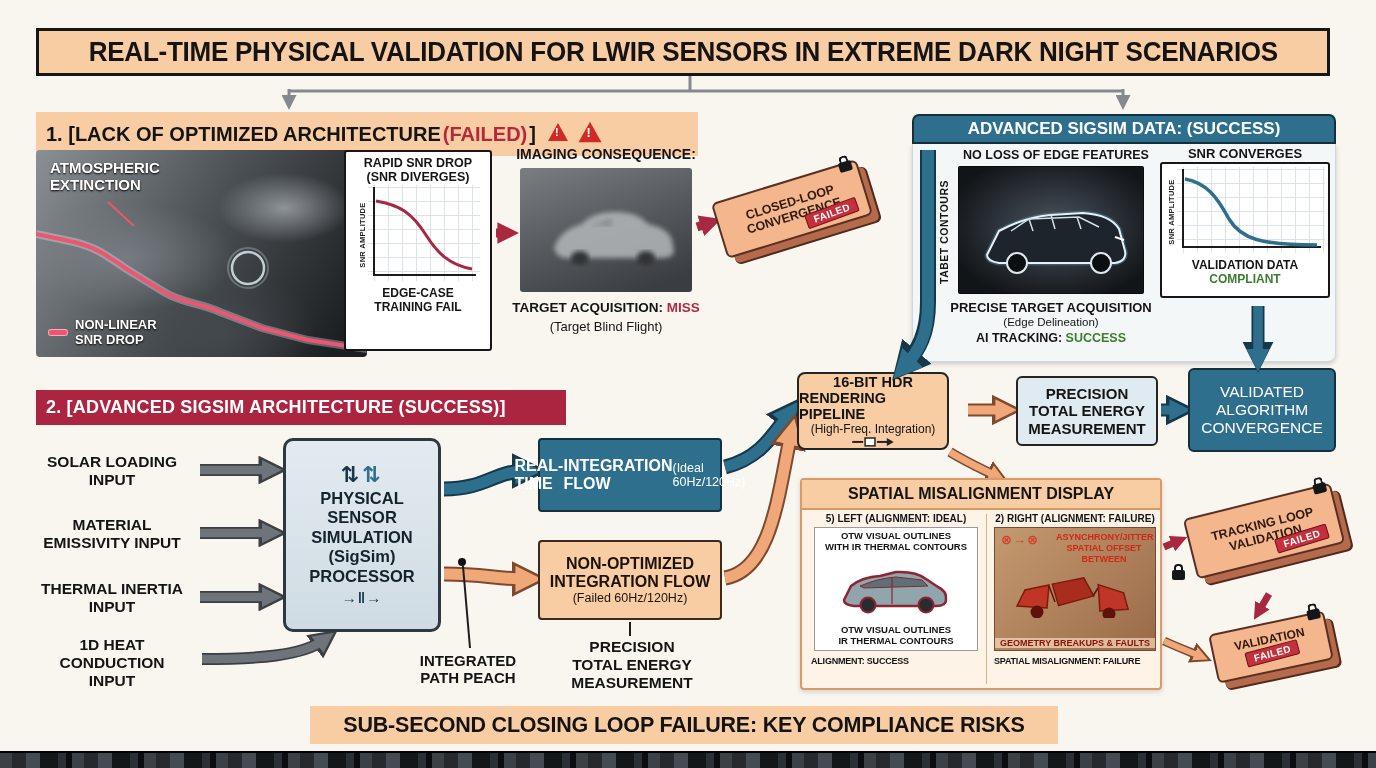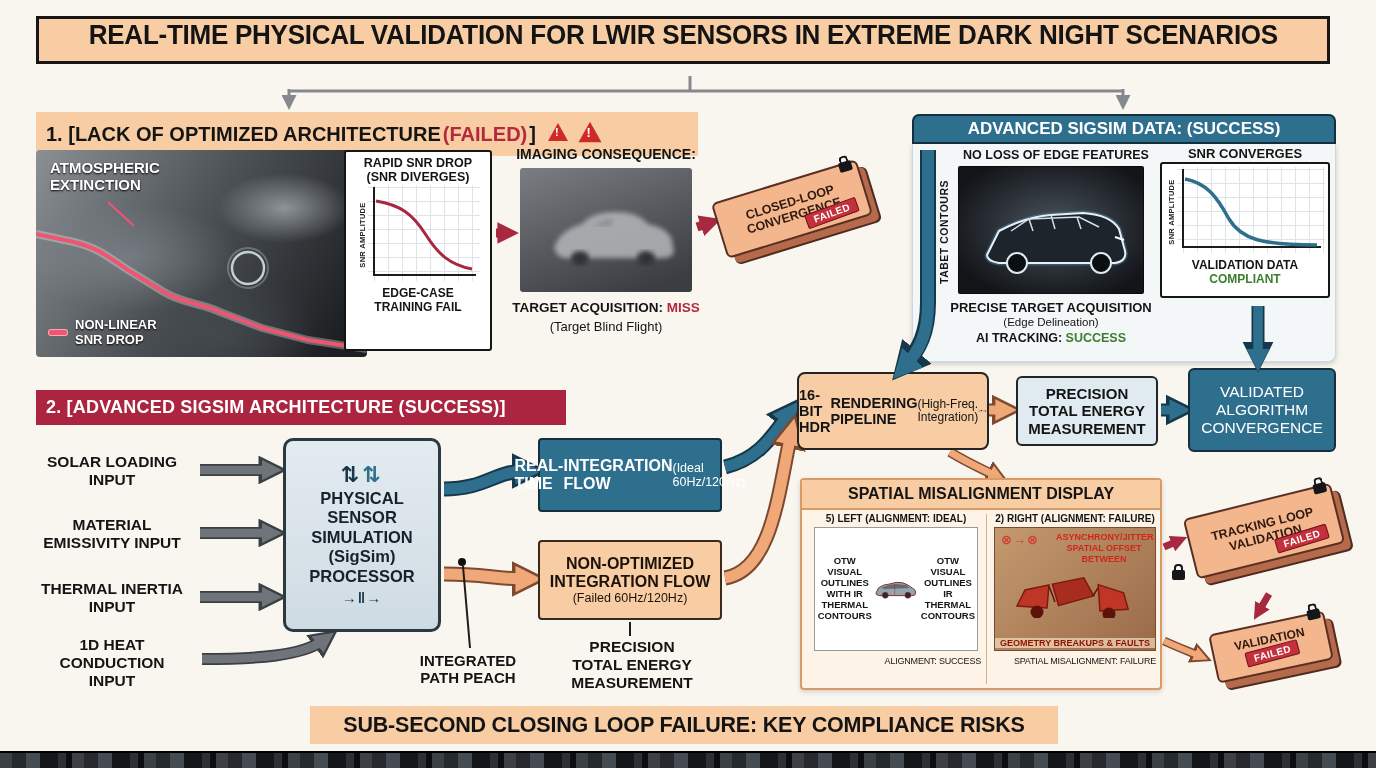--- a/index.html
+++ b/index.html
@@ -4,22 +4,22 @@
 <style>
   *{margin:0;padding:0;box-sizing:border-box}
   html,body{width:1376px;height:768px}
   body{font-family:"Liberation Sans","DejaVu Sans",sans-serif;color:#141414;background:#f9f6f0}
   #root{position:relative;width:1376px;height:768px;overflow:hidden;background:#f9f6f0}
   .abs{position:absolute}
   svg.layer{position:absolute;left:0;top:0;z-index:1;pointer-events:none}
   svg.layer.top{z-index:3}
 
   
-  #t-banner{left:36px;top:16px;width:1294px;height:48px;background:#f8cda4;border:3px solid #161616;
-    display:flex;justify-content:center;z-index:2}
+  #t-banner{left:36px;top:28px;width:1294px;height:48px;background:#f8cda4;border:3px solid #161616;
+    display:flex;align-items:center;justify-content:center;z-index:2}
   #t-banner .tt{font-size:28px;font-weight:bold;white-space:nowrap;transform:scaleX(.93);letter-spacing:-.3px}
 
   
   #s1-head{left:36px;top:112px;width:662px;height:44px;background:#f8cda4;display:flex;align-items:center;
     padding-left:10px;font-size:20px;font-weight:bold;z-index:2}
   #s1-head .failed{color:#b22a3c;margin:0 2px}
   .warn{position:relative;width:0;height:0;border-left:10px solid transparent;border-right:10px solid transparent;
     border-bottom:18px solid #cf2b26;display:inline-block;margin-left:12px;top:-2px}
   .warn>span{position:absolute;left:-3px;top:3px;font-size:11px;font-weight:bold;color:#fff}
   .warn.big{transform:scale(1.15)}
@@ -88,22 +88,22 @@
   #sg-vert{left:938px;top:168px;width:15px;height:128px;writing-mode:vertical-rl;transform:rotate(180deg);
     font-size:10.5px;font-weight:bold;letter-spacing:.5px;z-index:2;text-align:center}
   #sg-car{left:958px;top:166px;width:186px;height:128px;border-radius:2px;overflow:hidden;z-index:2;
     background:radial-gradient(110px 75px at 52% 48%,#4a545d,#262b31 65%,#121518);border:1px solid rgba(0,0,0,.45)}
   #sg-acq1{left:948px;top:300px;width:206px;text-align:center;font-size:13px;font-weight:bold;z-index:2}
   #sg-acq2{left:948px;top:316px;width:206px;text-align:center;font-size:11.5px;z-index:2}
   #sg-acq3{left:948px;top:331px;width:206px;text-align:center;font-size:12.5px;font-weight:bold;z-index:2}
   #sg-acq3 .ok{color:#3c7d2f}
 
   
-  #hdr-box{left:797px;top:372px;width:192px;height:78px;background:#f8cda4;border:2.5px solid #242424;border-radius:8px;
-    z-index:2;display:flex;flex-direction:row;align-items:center;justify-content:center;line-height:1.12}
+  #hdr-box{left:797px;top:372px;width:152px;height:78px;background:#f8cda4;border:2.5px solid #242424;border-radius:8px;
+    z-index:2;display:flex;flex-direction:column;align-items:center;justify-content:center;line-height:1.12}
   #hdr-box .l{font-size:14.5px;font-weight:bold}
   #hdr-box .s{font-size:12px}
   #prec-box{left:1016px;top:376px;width:142px;height:70px;background:#dfeaf1;border:2.5px solid #242424;border-radius:6px;
     z-index:2;display:flex;flex-direction:column;align-items:center;justify-content:center;line-height:1.15}
   #prec-box .l{font-size:15px;font-weight:bold}
   #val-box{left:1188px;top:368px;width:148px;height:84px;background:#2e6f8e;border:2.5px solid #14303e;border-radius:6px;
     z-index:2;display:flex;flex-direction:column;align-items:center;justify-content:center;line-height:1.15;color:#fff}
   #val-box .l{font-size:15.5px;font-weight:normal}
 
   
@@ -137,23 +137,23 @@
   #sp-panel{left:800px;top:478px;width:362px;height:212px;background:#fdf3e7;border:2.5px solid #d99a66;border-radius:4px;
     z-index:2;box-shadow:0 2px 5px rgba(0,0,0,.15)}
   #sp-head{position:absolute;left:0;top:0;width:100%;height:30px;background:#f8cda4;border-bottom:2px solid #d99a66;
     display:flex;align-items:center;justify-content:center;font-size:16px;font-weight:bold}
   #sp-div{position:absolute;left:184px;top:34px;width:0;height:170px;border-left:1.5px solid #d8b28a}
   .spcol{position:absolute;top:33px}
   #sp-l{left:9px;width:170px}
   #sp-r{left:192px;width:162px}
   .splabel{text-align:center;font-size:10px;font-weight:bold;height:14px}
   #sp-l .view{width:164px;height:124px;margin:0 3px;background:#fff;border:1.5px solid #9a9a9a;
-    display:flex;flex-direction:row;align-items:center;justify-content:space-between;padding:3px 2px}
+    display:flex;flex-direction:column;align-items:center;justify-content:space-between;padding:3px 2px}
   .tinytxt{font-size:9.5px;font-weight:bold;line-height:1.15;text-align:center}
-  .spstatus{text-align:right;font-size:9px;font-weight:normal;margin-top:5px;letter-spacing:-.2px}
+  .spstatus{text-align:left;font-size:9px;font-weight:bold;margin-top:5px;letter-spacing:-.2px}
   #sp-r .view{position:relative;width:162px;height:124px;background:linear-gradient(135deg,#c49a70,#9a6a48);
     border:1.5px solid #7a4a30;overflow:hidden}
   #sp-r .xrow{position:absolute;left:6px;top:4px;color:#d43b2a;font-size:13px;font-weight:bold;letter-spacing:1px}
   #sp-r .jit{position:absolute;right:3px;top:4px;width:96px;text-align:center;font-size:9px;font-weight:bold;
     line-height:1.2;color:#d02818}
   #sp-r .brokencar{position:absolute;left:10px;top:44px}
   #sp-r .faults{position:absolute;left:0;bottom:2px;width:100%;text-align:center;font-size:9px;font-weight:bold;
     color:#8a1205;background:rgba(250,228,198,.65)}
 
   

